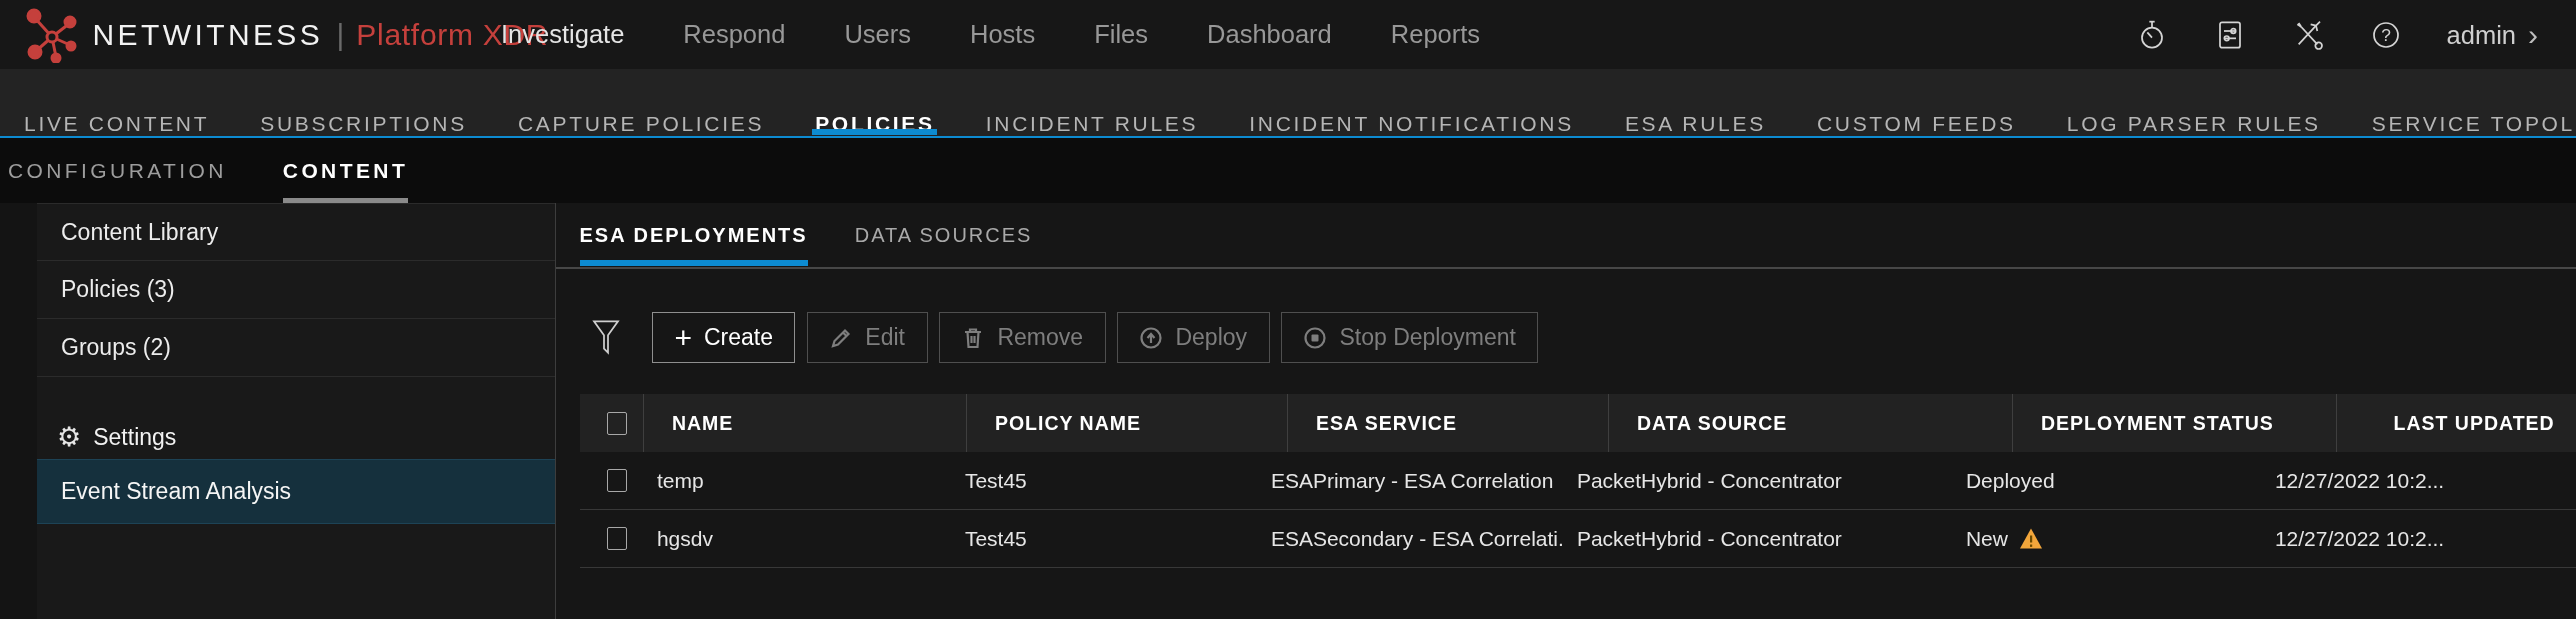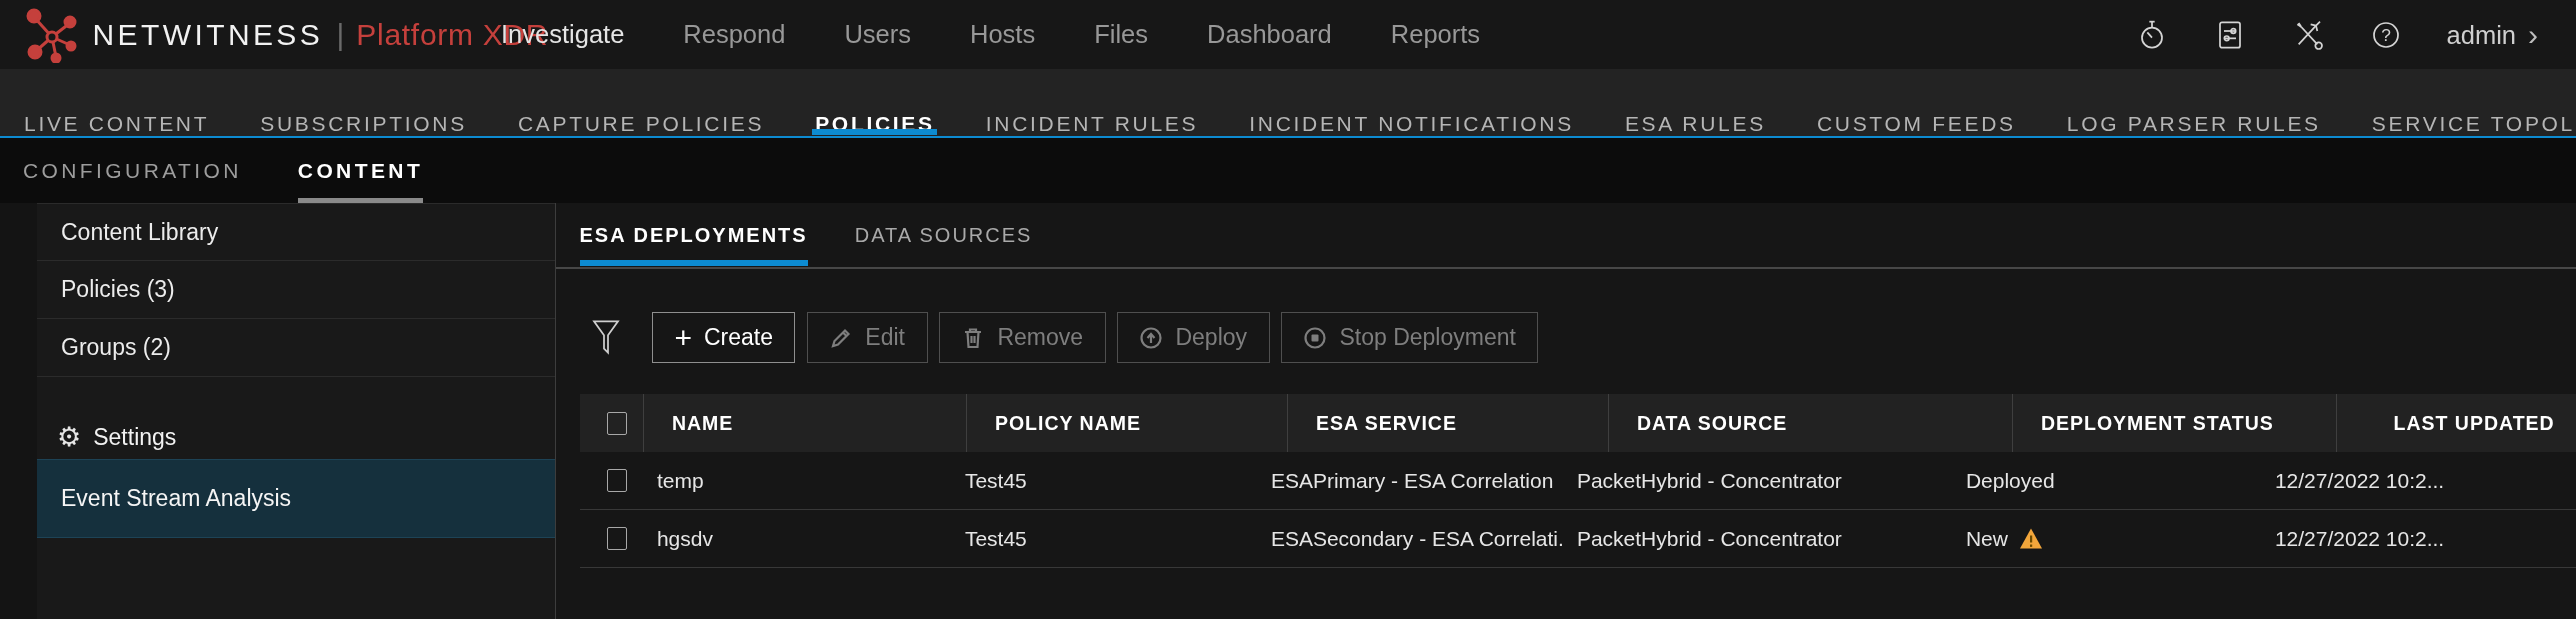--- a/index.html
+++ b/index.html
@@ -25,36 +25,36 @@
 
   
   .nav2 { height:69px; background:#232323; border-bottom:2.7px solid #0d8bd1; display:flex; align-items:flex-end;
           padding-left:24px; gap:51px; flex:none; }
   .nav2-item { display:flex; align-items:center; color:#b5b5b5; font-size:21px; letter-spacing:2.7px;
                position:relative; cursor:pointer; white-space:nowrap; }
   .nav2-item.active { color:#ffffff; font-weight:700; }
   .nav2-item.active::after { content:""; position:absolute; left:-2.7px; right:-2.7px; bottom:1.3px; height:6px; background:#0d8bd1; }
 
   
-  .nav3 { height:65px; background:#0c0c0c; display:flex; align-items:stretch; padding-left:23px; gap:56px; flex:none; }
+  .nav3 { height:65px; background:#0c0c0c; display:flex; align-items:stretch; padding-left:8px; gap:56px; flex:none; }
   .nav3-item { display:flex; align-items:center; color:#9d9d9d; font-size:21px; letter-spacing:3.4px;
                position:relative; cursor:pointer; }
   .nav3-item.active { color:#ffffff;font-weight:bold; }
   .nav3-item.active::after { content:""; position:absolute; left:0; right:0; bottom:0; height:5.4px; background:#8a8a8a; }
 
   
   .content { flex:1; display:flex; min-height:0;margin-left:37px; }
   .sidebar { width:519px; background:#191919; border-right:1.3px solid #3d3d3d; flex:none; }
   .side-item { height:58px; display:flex; align-items:center; padding-left:24px; color:#ececec;
                font-size:23px; border-bottom:1.3px solid #2b2b2b; cursor:pointer; }
   .side-item:first-child { border-top:1.3px solid #2b2b2b; }
   .side-settings { margin-top:39px; height:43px; display:flex; align-items:center; padding-left:20px;
                    color:#f2f2f2; font-size:23px; gap:12px; }
   .gear { font-size:27px; color:#e6e6e6; line-height:1; }
-  .side-sub { height:79px; display:flex; align-items:center; padding-left:24px; color:#f5f5f5;
+  .side-sub { height:65px; display:flex; align-items:center; padding-left:24px; color:#f5f5f5;
               font-size:23px; border-bottom:1.3px solid #2b2b2b; cursor:pointer; }
   .side-sub.selected { background:#15303d; border-top:1.3px solid #1d4356; border-bottom:1.3px solid #1d4356; }
 
   .main { flex:1; background:#161616; min-width:0; }
 
   
   .main-tabs { height:66px; border-bottom:2px solid #474747; display:flex; gap:47px; padding-left:23.5px; }
   .main-tab { display:flex; align-items:center; color:#a9a9a9; font-size:20px; letter-spacing:2px;
               position:relative; cursor:pointer; }
   .main-tab.active { color:#ffffff; font-weight:700; }

